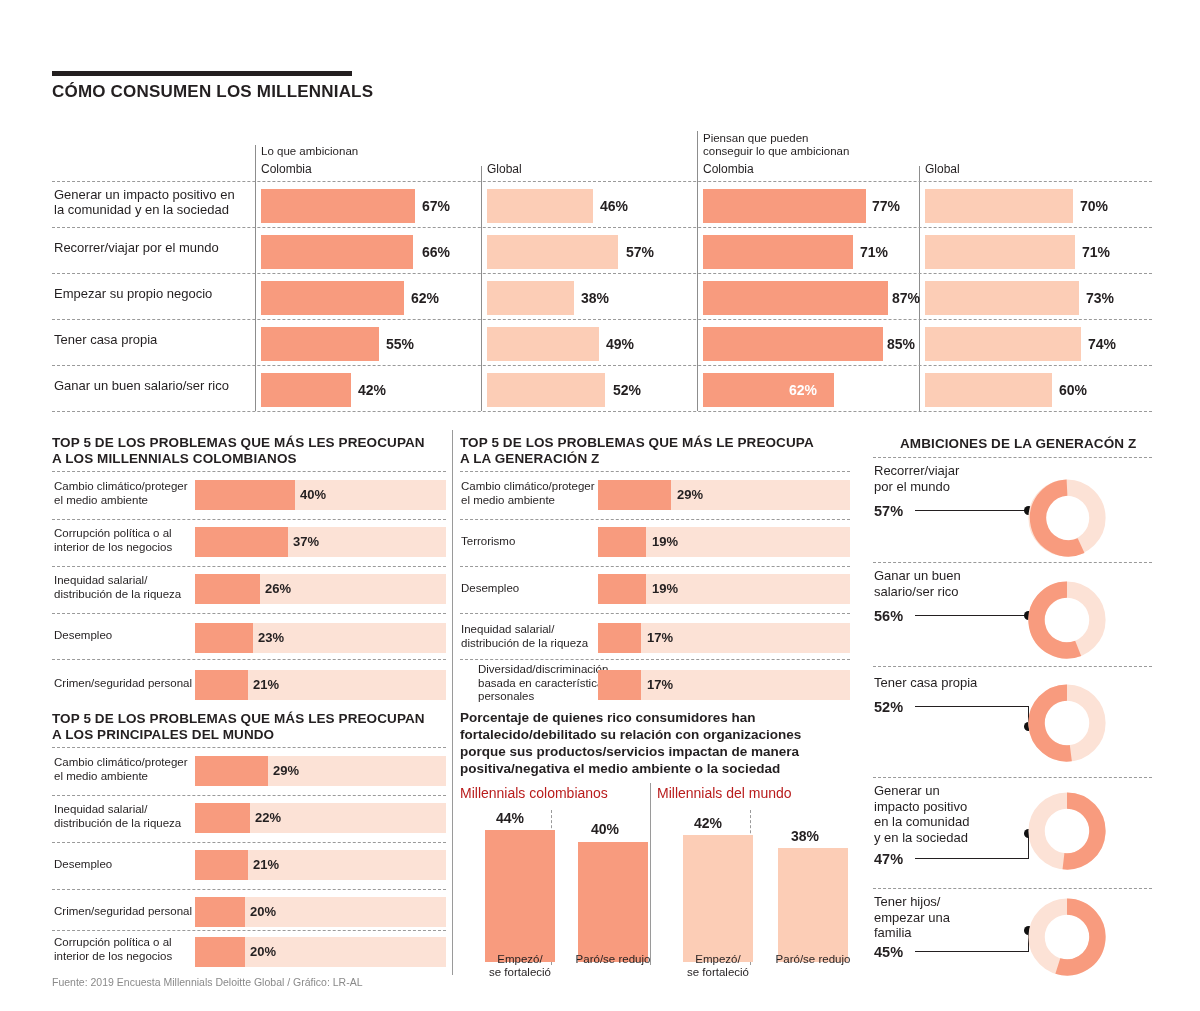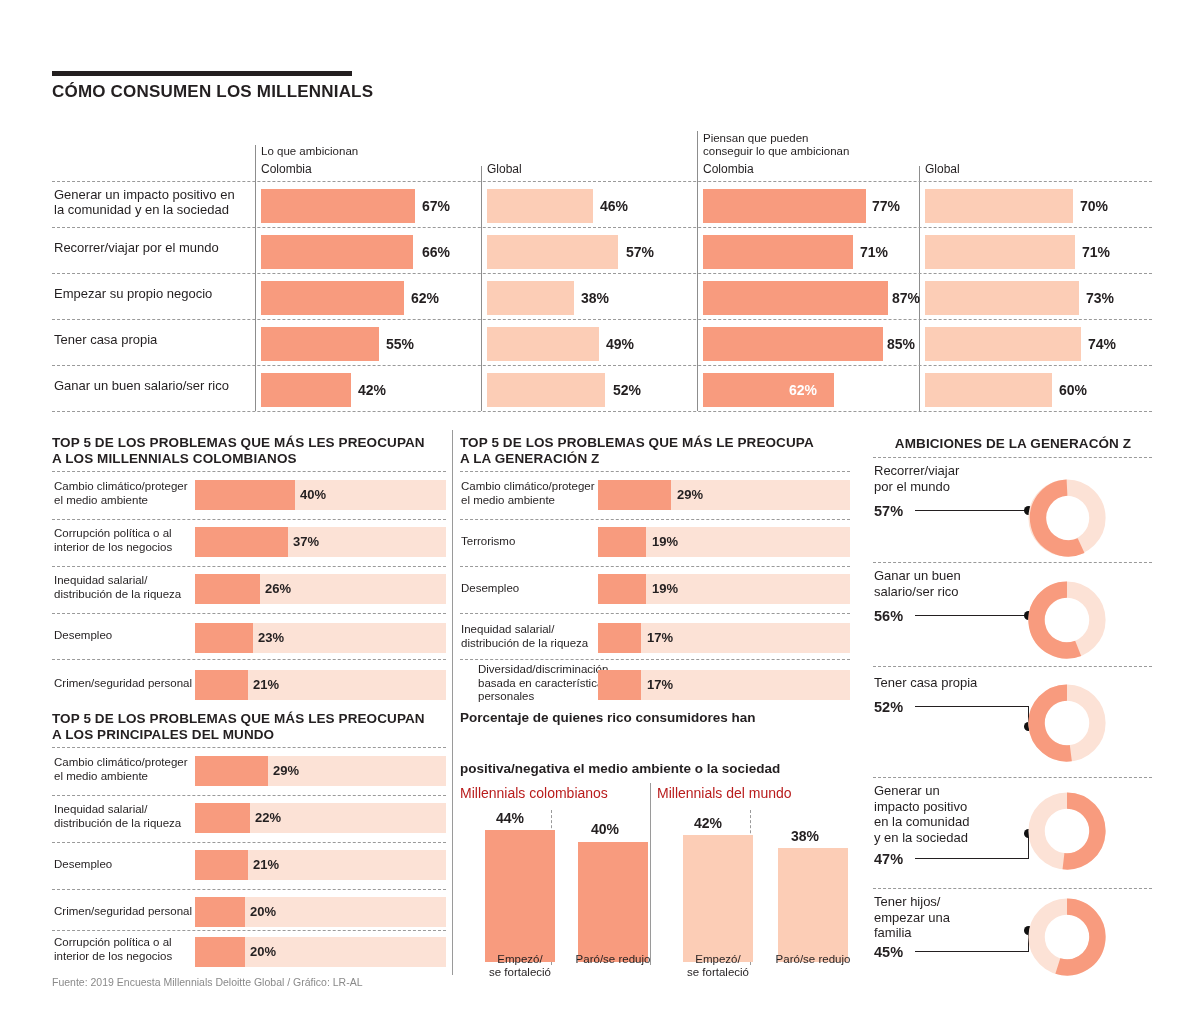--- a/index.html
+++ b/index.html
@@ -293,22 +293,22 @@
   <div class="itemlab" style="left:54px;top:911px;">
     <span>Corrupción política o al</span><br>
     <span> interior de los negocios</span>
   </div>
   <div class="track" style="left:195px;top:912px;width:251px;"></div>
   <div class="fill" style="left:195px;top:912px;width:50px;"></div>
   <div class="fillval" style="left:250px;top:912px;">20%</div>
 
   <div class="cctitle" style="left:460px;top:684px;width:395px;">
     <span>Porcentaje de quienes rico consumidores han</span><br>
-    <br>
-    <br>
+    <span>fortalecido/debilitado su relación con organizaciones</span><br>
+    <span>porque sus productos/servicios impactan de manera</span><br>
     <span>positiva/negativa el medio ambiente o la sociedad</span>
   </div>
 
   <div class="ccgrouplab" style="left:460px;top:760px;">Millennials colombianos</div>
   <div class="ccgrouplab" style="left:657px;top:760px;">Millennials del mundo</div>
 
   <div class="ccsolidsep" style="left:650px;top:758px;height:182px;"></div>
   <div class="ccvsep" style="left:551px;top:785px;height:155px;"></div>
   <div class="ccvsep" style="left:750px;top:785px;height:155px;"></div>
 
@@ -331,21 +331,21 @@
     <span>Empezó/</span><br>
     <span>se fortaleció</span>
   </div>
 
   <div class="ccval" style="left:765px;top:803px;">38%</div>
   <div class="ccbar light" style="left:778px;top:823px;height:114px;"></div>
   <div class="cclab" style="left:758px;top:928px;">
     <span>Paró/se redujo</span>
   </div>
 
-  <div class="paneltitle" style="left:873px;top:411px;width:280px;text-align:center;">AMBICIONES DE LA GENERACÓN Z</div>
+  <div class="paneltitle" style="left:900px;top:411px;width:280px;">AMBICIONES DE LA GENERACÓN Z</div>
 
   <div class="dashline" style="left:873px;top:432px;width:279px;"></div>
   <div class="donutlab" style="left:874px;top:438px;">
     <span>Recorrer/viajar</span><br>
     <span>por el mundo</span>
   </div>
   <div class="donutval" style="left:874px;top:478px;">57%</div>
   <div class="leader" style="left:915px;top:485px;width:113px;"></div>
   <div class="dot" style="left:1024px;top:481px;"></div>
   <svg class="donut" style="left:1028px;top:454px;" width="78" height="78" viewBox="0 0 100 100">

